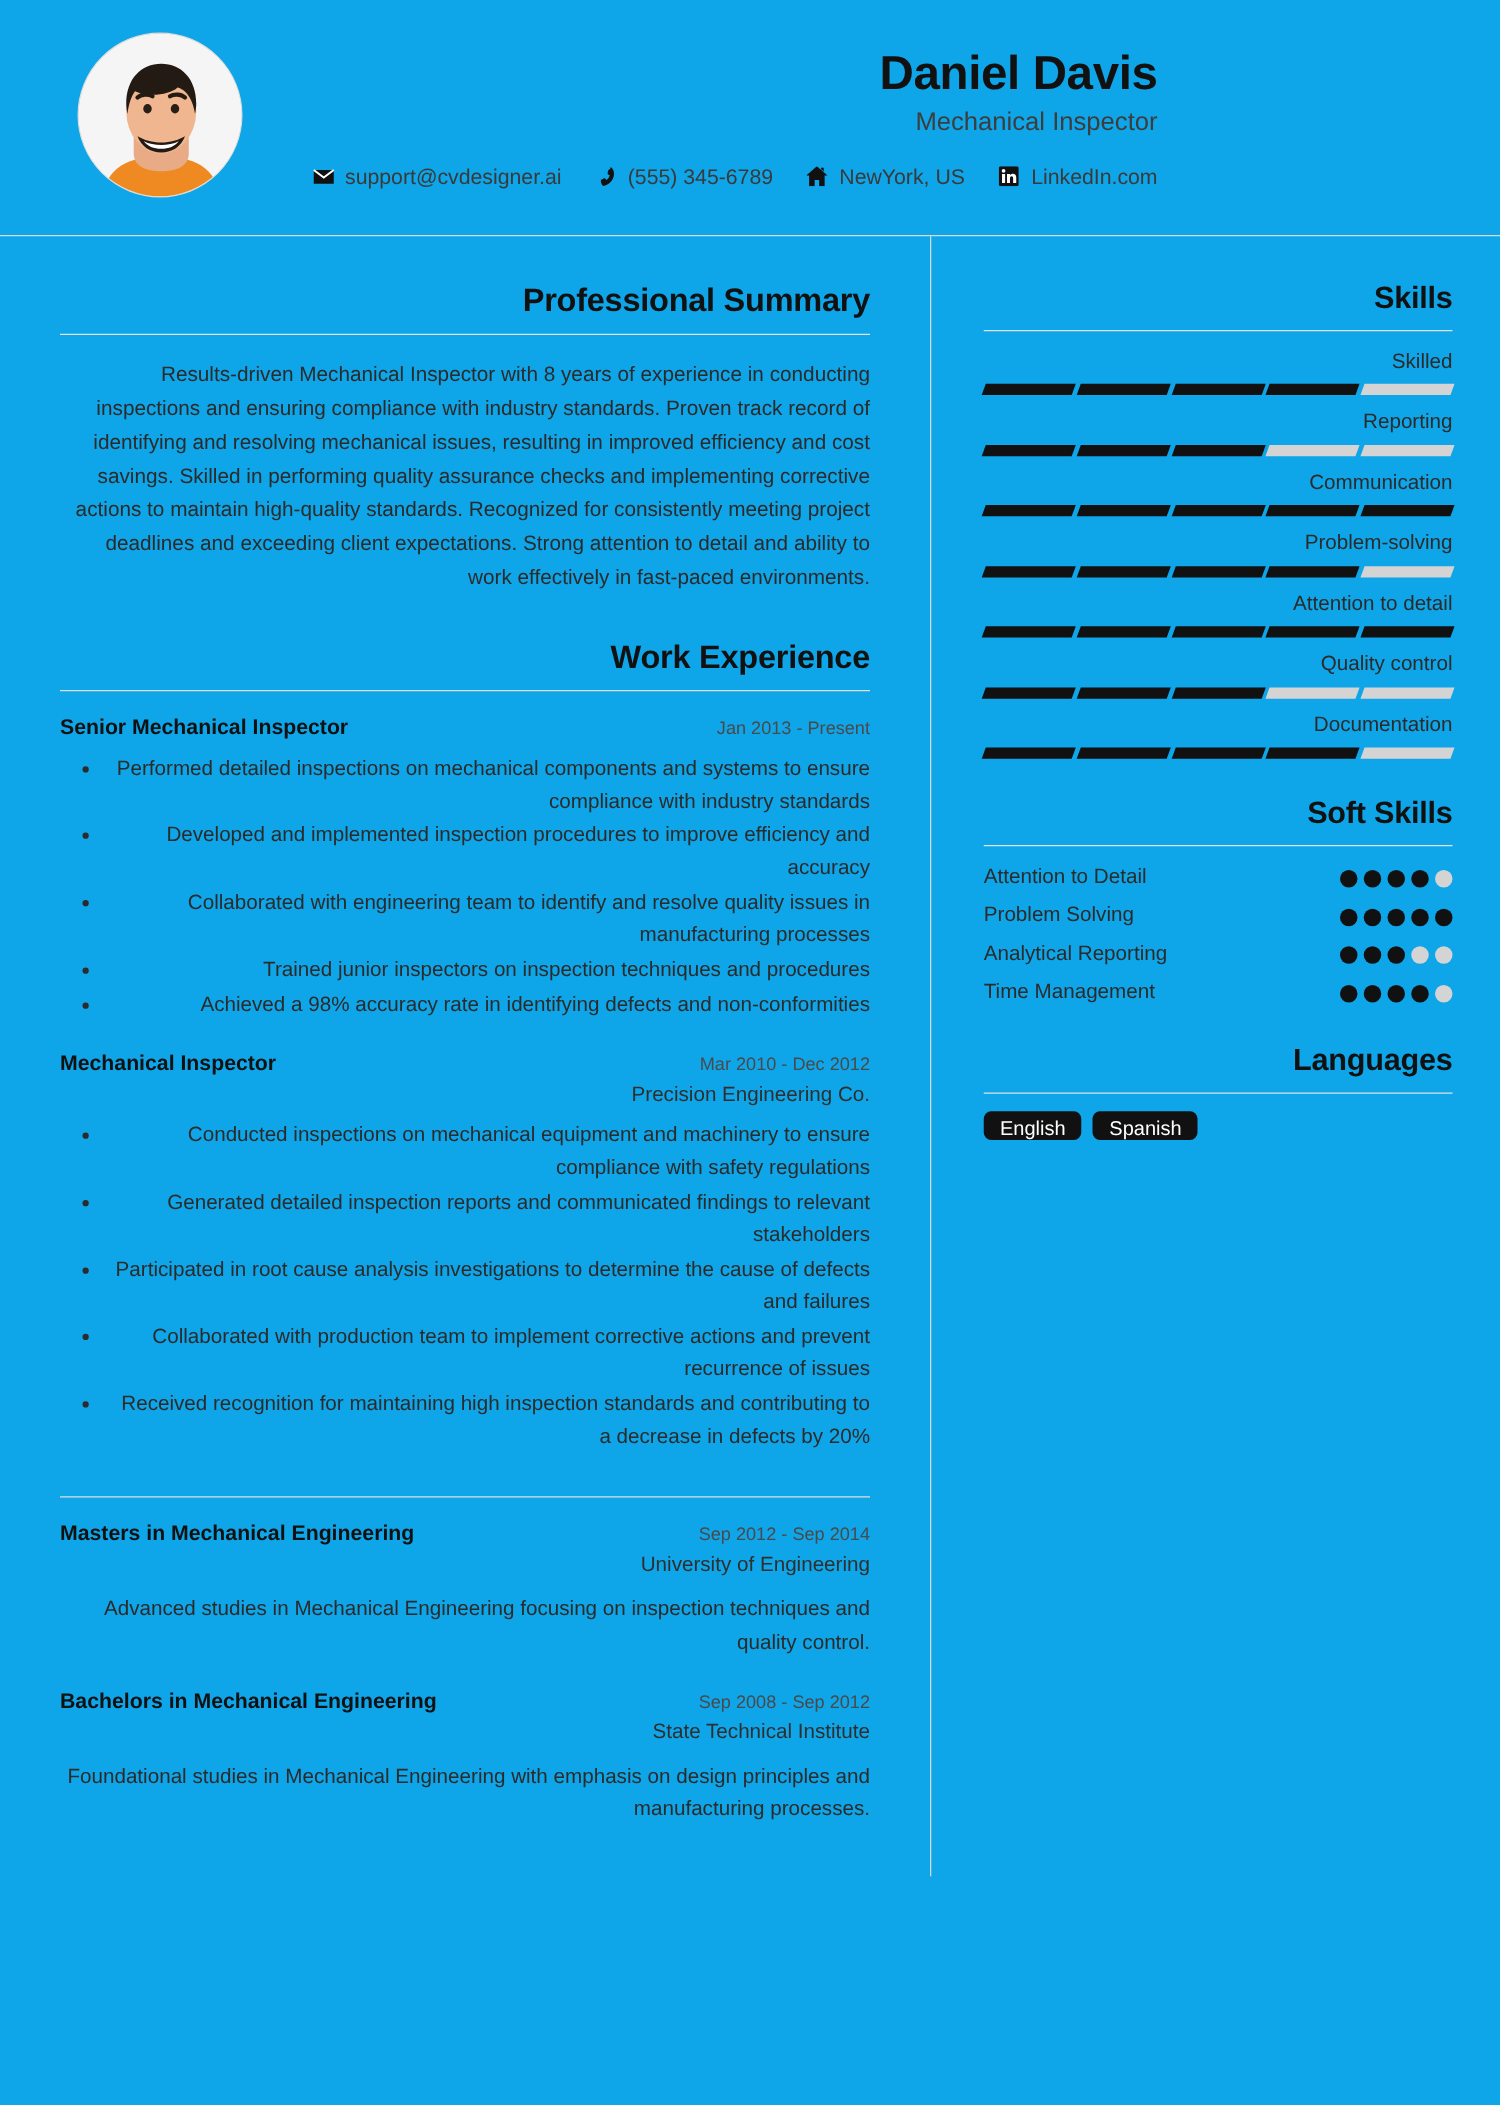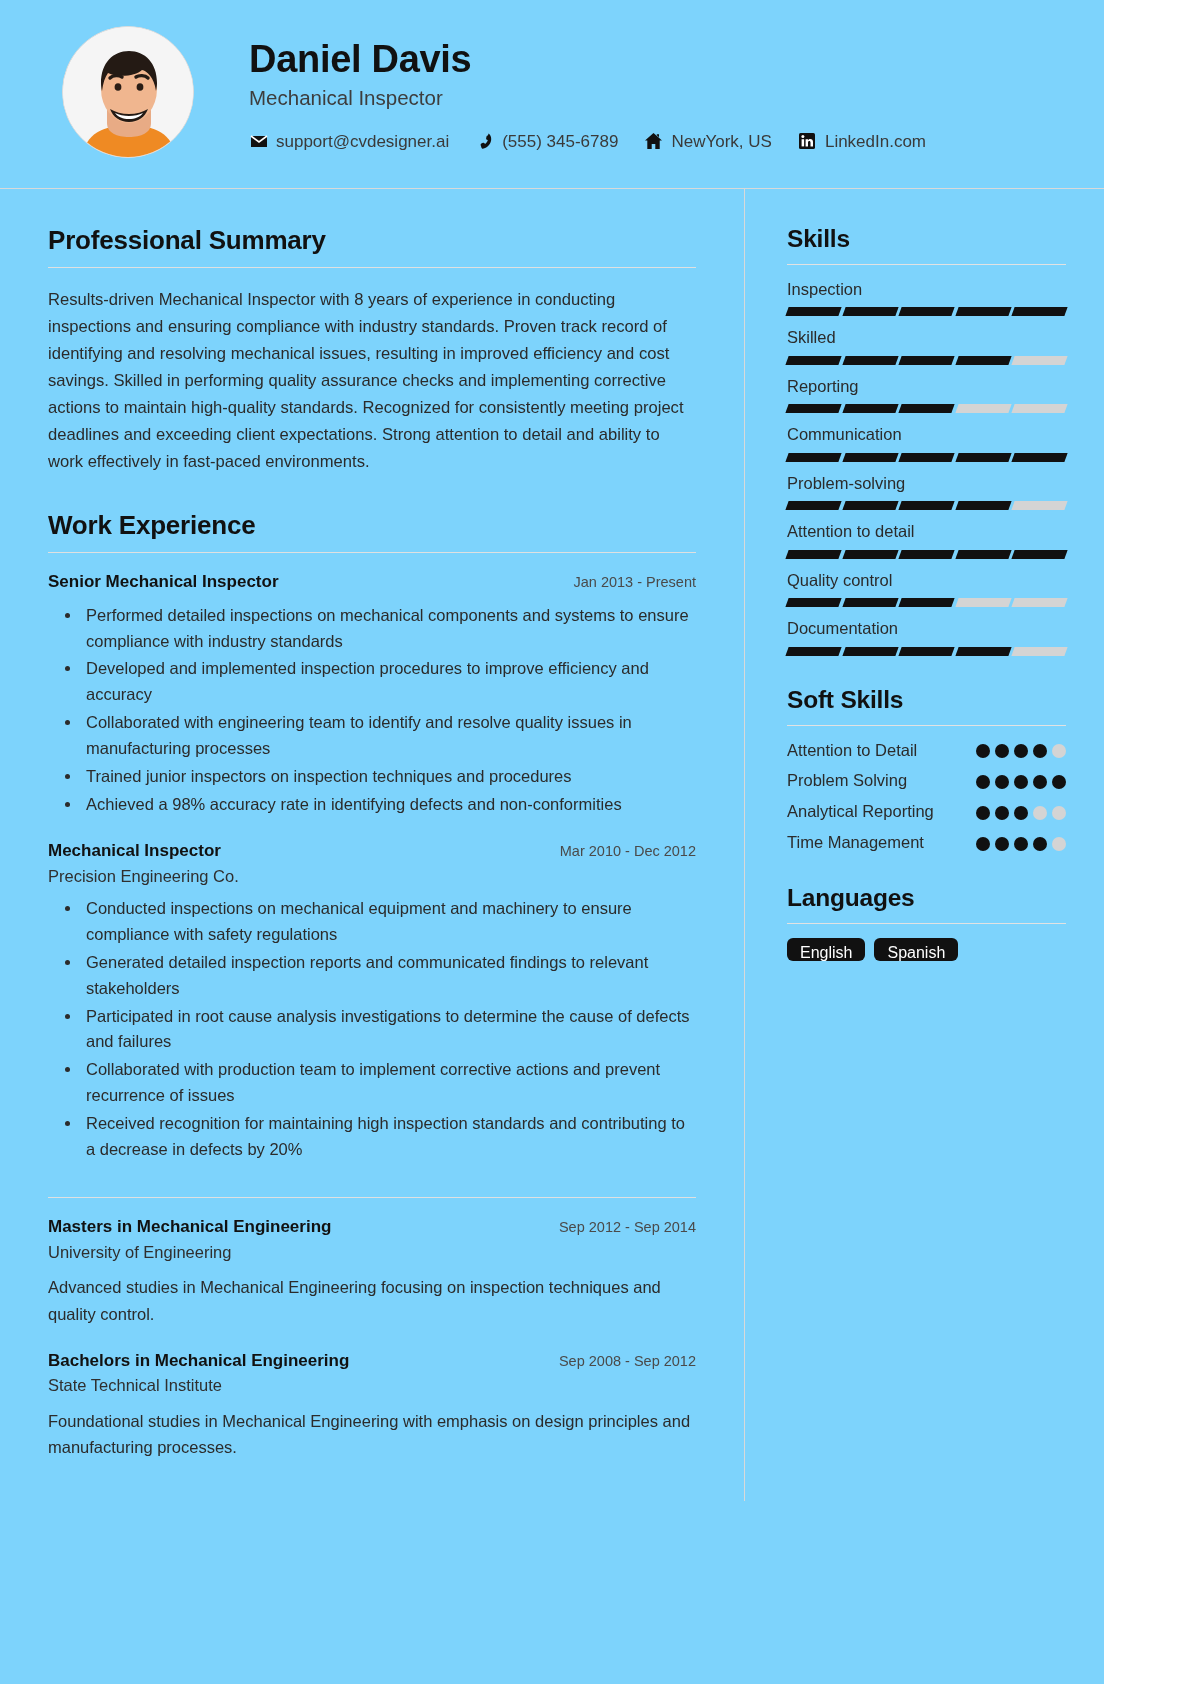--- a/index.html
+++ b/index.html
@@ -4,24 +4,25 @@
 <style>
   * { box-sizing: border-box; margin: 0; padding: 0; }
   html, body {
     width: 1200px;
     background: #ffffff;
     font-family: "Liberation Sans", sans-serif;
     color: #1a1a1a;
     -webkit-font-smoothing: antialiased;
   }
   .page {
-    width: 1104px;
+    width: 1200px;
     min-height: 1684px;
-    background: #7dd3fc;
+    background: #0ea5e9;
     position: relative;
+    text-align: right;
   }
 
   
   .header {
     display: flex;
     align-items: center;
     padding: 26px 40px 30px 62px;
     border-bottom: 1px solid #d9d9d9;
     gap: 0;
   }
@@ -370,30 +371,20 @@
 
     <div class="col-divider"></div>
 
     <div class="col-right">
 
       <div class="r-block first">
         <div class="r-title">Skills</div>
         <div class="r-rule"></div>
         <div id="skills-list">
             <div class="skill-item">
-              <div class="skill-name">Inspection</div>
-              <div class="skill-bar">
-                <span class="seg on"></span>
-                <span class="seg on"></span>
-                <span class="seg on"></span>
-                <span class="seg on"></span>
-                <span class="seg on"></span>
-              </div>
-            </div>
-            <div class="skill-item">
               <div class="skill-name">Skilled</div>
               <div class="skill-bar">
                 <span class="seg on"></span>
                 <span class="seg on"></span>
                 <span class="seg on"></span>
                 <span class="seg on"></span>
                 <span class="seg"></span>
               </div>
             </div>
             <div class="skill-item">

